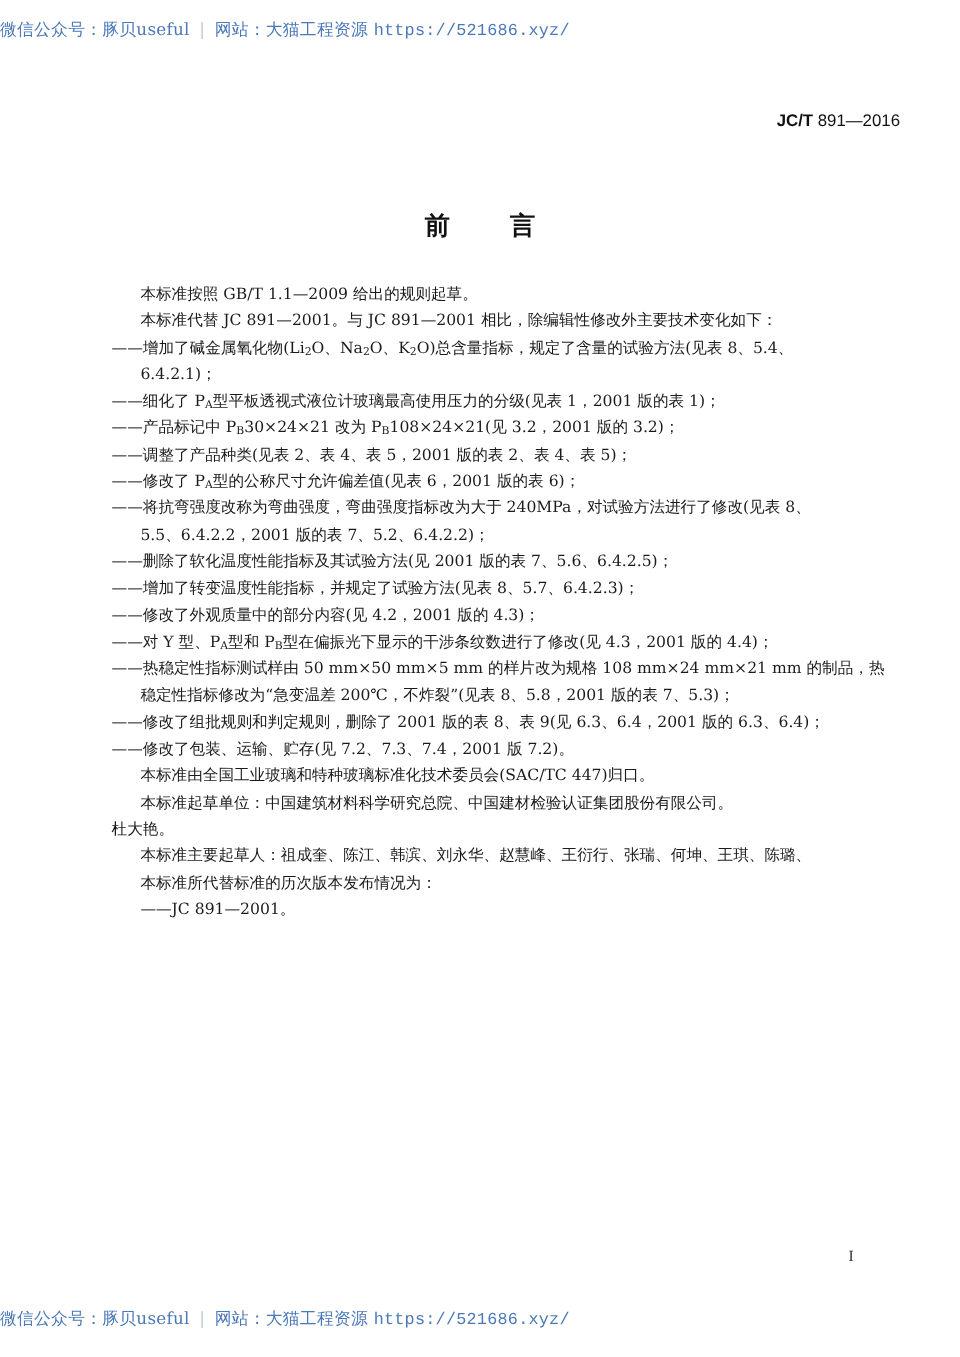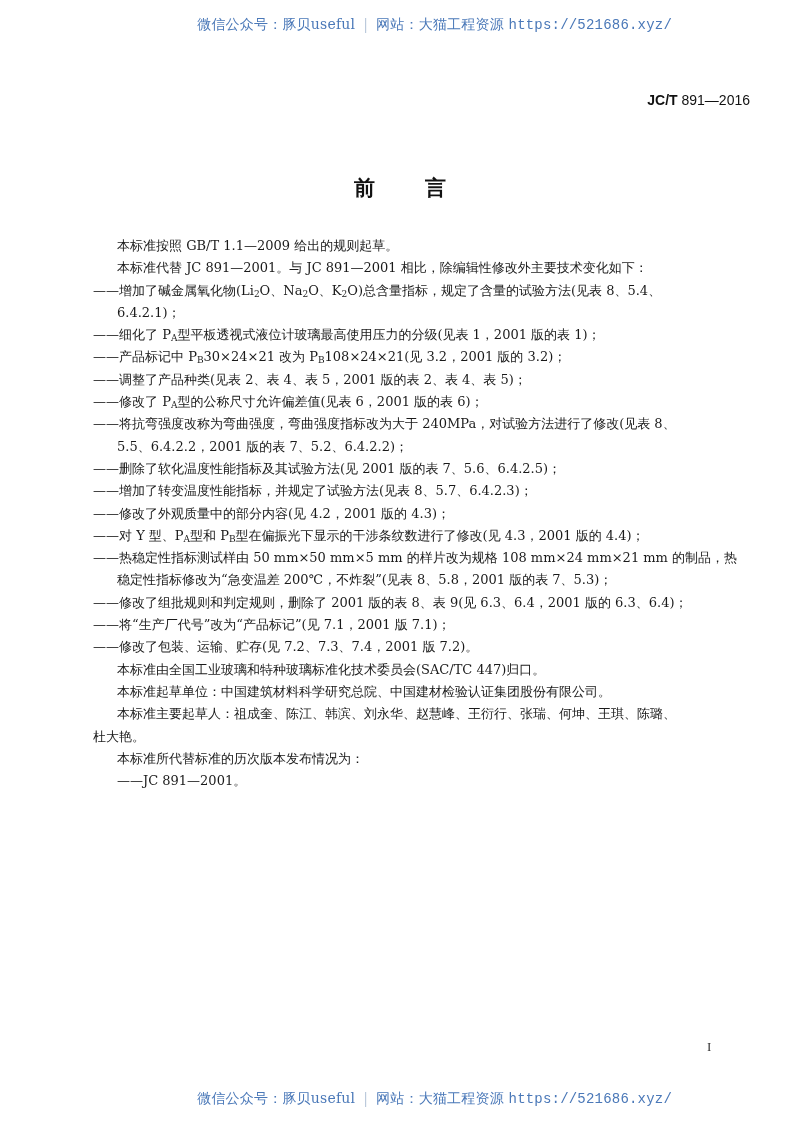--- a/index.html
+++ b/index.html
@@ -2,21 +2,21 @@
 <html><head>
 <meta charset="utf-8">
 <style>
   html, body { margin: 0; padding: 0; background: #ffffff; }
   body {
     width: 800px; height: 1131px; position: relative; overflow: hidden;
     font-family: "DejaVu Serif", "Liberation Serif", serif;
     color: #1a1a1a;
   }
   .watermark {
-    position: absolute; left: 0; width: 672px; text-align: right;
+    position: absolute; left: 0; width: 672px; text-align: left;
     font-size: 14px; color: #4a78b8; letter-spacing: 0.2px;
     font-family: "DejaVu Serif", serif;
   }
   .watermark .sep { color: #b9c7da; margin: 0 8px; }
   .watermark .url { font-family: "Liberation Mono", "DejaVu Sans Mono", monospace; font-size: 14px; }
   .wm-top { top: 16px; }
   .wm-bottom { top: 1090px; }
   .std-code {
     position: absolute; right: 50px; top: 92px;
     font-family: Liberation Sans, sans-serif; font-size: 14px; color: #111;
@@ -77,27 +77,26 @@
   <div class="line outdent">——删除了软化温度性能指标及其试验方法(见 2001 版的表 7、5.6、6.4.2.5)；</div>
   <div class="line outdent">——增加了转变温度性能指标，并规定了试验方法(见表 8、5.7、6.4.2.3)；</div>
   <div class="line outdent">——修改了外观质量中的部分内容(见 4.2，2001 版的 4.3)；</div>
 
   <div class="line outdent"><span>——对 Y 型、P</span><sub>A</sub><span>型和 P</span><sub>B</sub><span>型在偏振光下显示的干涉条纹数进行了修改(见 4.3，2001 版的 4.4)；</span></div>
 
   <div class="line outdent">——热稳定性指标测试样由 50 mm×50 mm×5 mm 的样片改为规格 108 mm×24 mm×21 mm 的制品，热</div>
   <div class="line">稳定性指标修改为“急变温差 200℃，不炸裂”(见表 8、5.8，2001 版的表 7、5.3)；</div>
 
   <div class="line outdent">——修改了组批规则和判定规则，删除了 2001 版的表 8、表 9(见 6.3、6.4，2001 版的 6.3、6.4)；</div>
-  <div class="line outdent">——将“生产厂代号”改为“产品标记”(见 7.1，2001 版 7.1)；</div>
   <div class="line outdent">——修改了包装、运输、贮存(见 7.2、7.3、7.4，2001 版 7.2)。</div>
 
   <div class="line">本标准由全国工业玻璃和特种玻璃标准化技术委员会(SAC/TC 447)归口。</div>
   <div class="line">本标准起草单位：中国建筑材料科学研究总院、中国建材检验认证集团股份有限公司。</div>
+  <div class="line outdent">杜大艳。</div>
   <div class="line">本标准主要起草人：祖成奎、陈江、韩滨、刘永华、赵慧峰、王衍行、张瑞、何坤、王琪、陈璐、</div>
-  <div class="line outdent">杜大艳。</div>
   <div class="line">本标准所代替标准的历次版本发布情况为：</div>
   <div class="line">——JC 891—2001。</div>
 </div>
 
 <div class="page-num">I</div>
 
 <div class="watermark wm-bottom">
   <span>微信公众号：豚贝useful</span><span class="sep">|</span><span>网站：大猫工程资源</span> <span class="url">https://521686.xyz/</span>
 </div>
 

